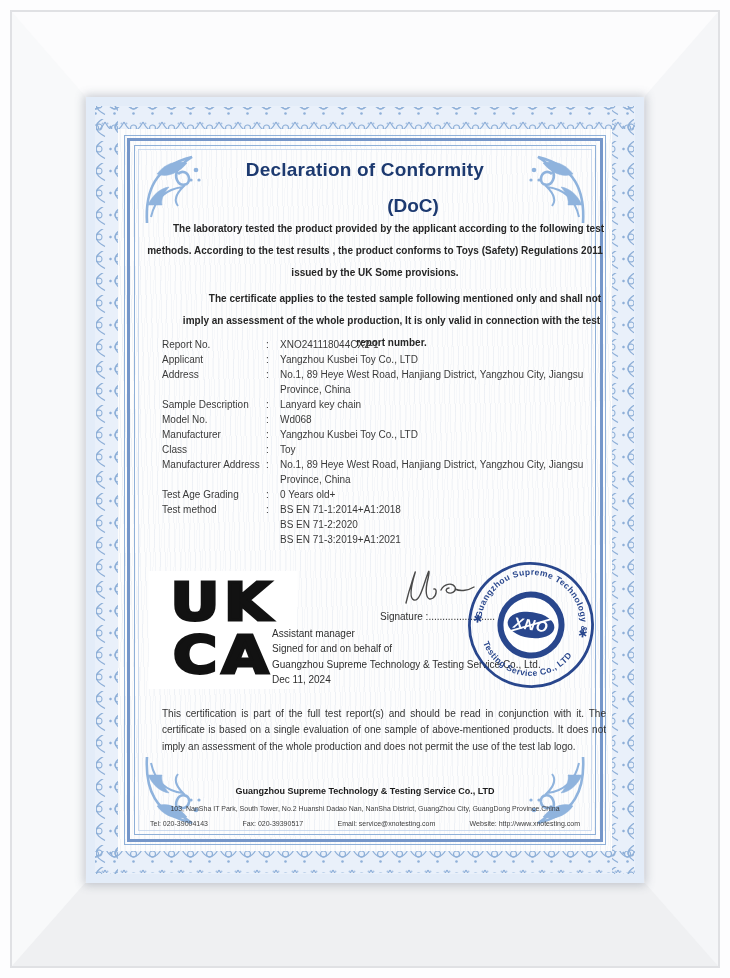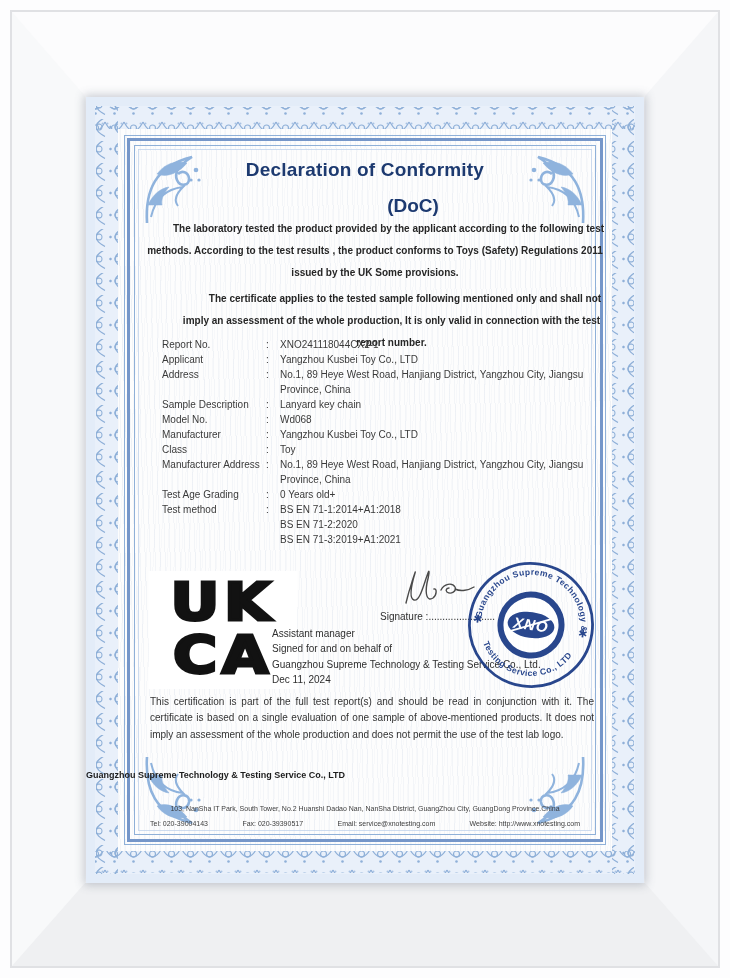--- a/index.html
+++ b/index.html
@@ -35,23 +35,23 @@
   td.val{white-space:pre-line;}
   .ukca{position:absolute;left:74px;top:474px;width:126px;height:118px;background:#ffffff;
         text-align:center;color:#121212;font-weight:bold;font-family:"DejaVu Sans",sans-serif;
         font-size:51px;line-height:53px;letter-spacing:4px;-webkit-text-stroke:3px #121212;
         transform:scaleX(1.18);transform-origin:63px 0;padding-top:5px;box-sizing:border-box;}
   .scribble{position:absolute;left:310px;top:464px;}
   .sig-line{position:absolute;left:294px;top:514px;font-size:10px;color:#2f2f2f;}
   .sig-block{position:absolute;left:186px;top:529px;width:306px;text-align:left;
         font-size:10px;color:#2f2f2f;line-height:15.4px;}
   .stamp{position:absolute;left:374px;top:457px;opacity:0.93;transform:rotate(8deg);}
-  .disclaimer{position:absolute;left:64px;top:597px;width:444px;margin:0;
+  .disclaimer{position:absolute;left:64px;top:597px;width:444px;margin:12px;
         font-size:10px;color:#333333;line-height:16.3px;text-align:justify;}
-  .f-company{position:absolute;left:0;top:673px;width:100%;
+  .f-company{position:absolute;left:0;top:689px;width:100%;text-align:center;
         font-size:9px;font-weight:bold;color:#1c1c1c;}
   .f-address{position:absolute;left:0;top:708px;width:100%;text-align:center;
         font-size:7px;color:#3c3c3c;}
   .f-contacts{position:absolute;left:64px;top:723px;width:430px;display:flex;
         justify-content:space-between;font-size:7px;color:#3c3c3c;}
 </style>
 </head>
 <body>
 
 <div class="scene">

